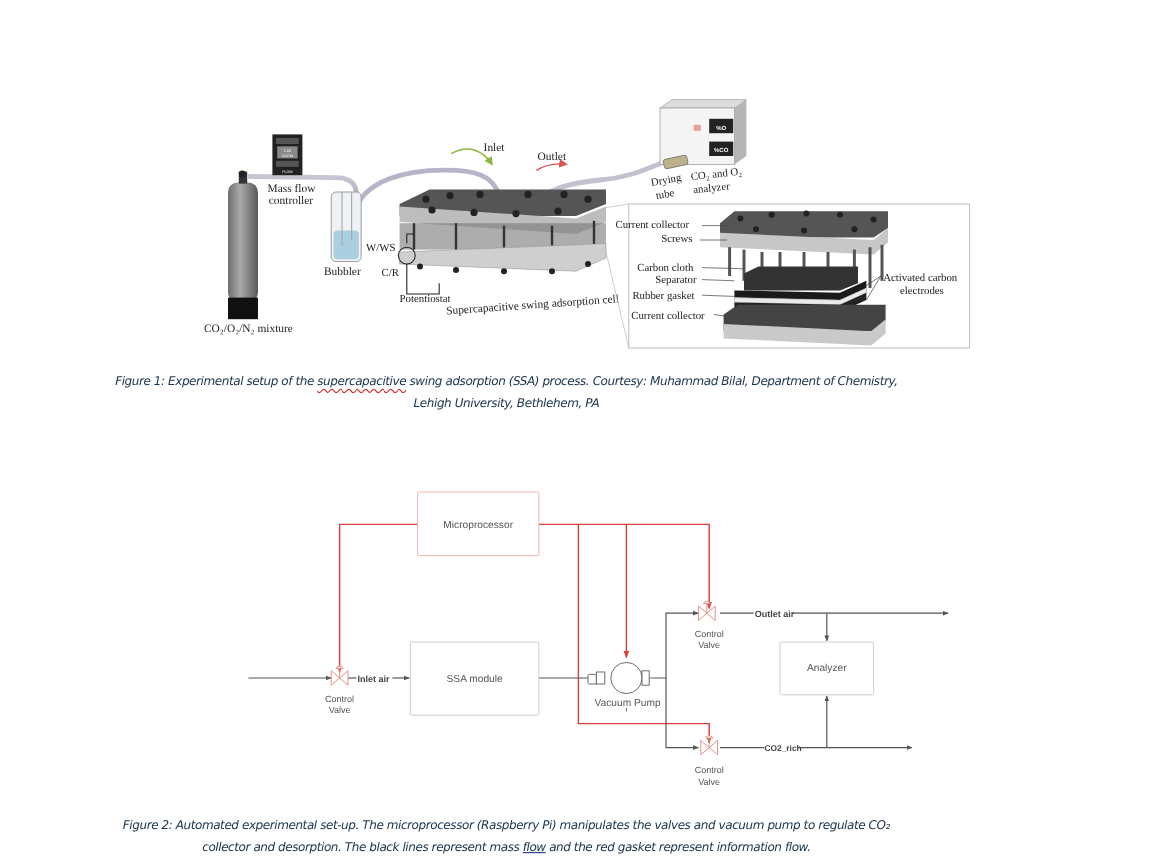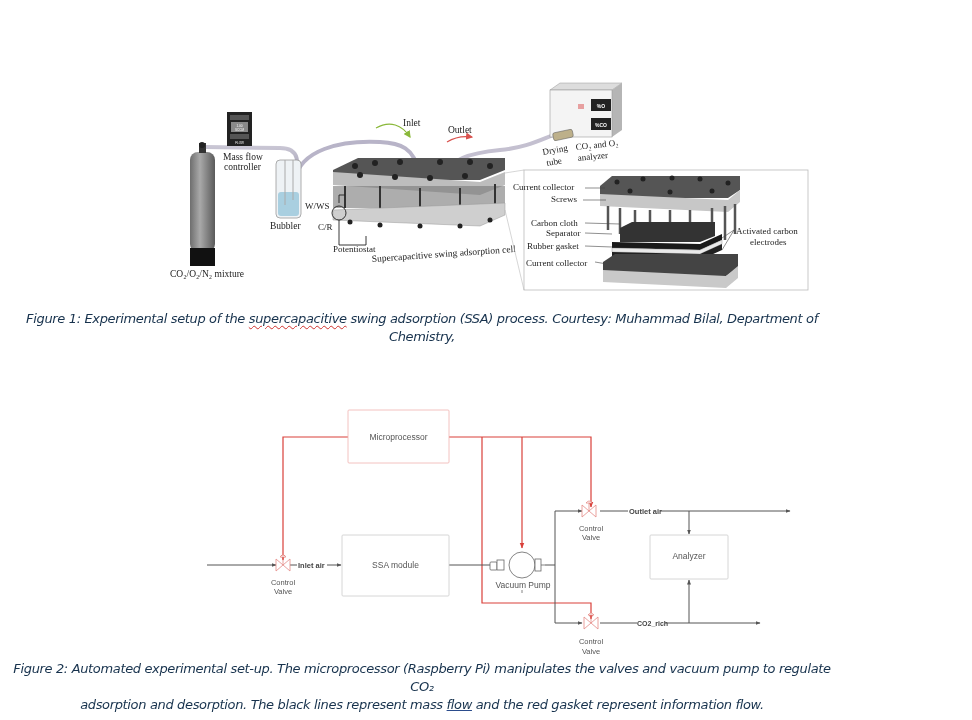--- a/index.html
+++ b/index.html
@@ -2,24 +2,24 @@
 <html><head>
   <meta charset="utf-8">
   <style>
     html, body { margin: 0; padding: 0; background: #ffffff; }
     body { width: 972px; height: 720px; position: relative; overflow: hidden; font-family: "Liberation Sans", sans-serif; }
     #fig1 { position: absolute; left: 0; top: 0; width: 972px; height: 300px; }
     #fig2 { position: absolute; left: 0; top: 395px; width: 972px; height: 275px; }
     .caption {
       position: absolute; left: 0; width: 844px; text-align: center;
       font-family: "DejaVu Sans", sans-serif; font-style: italic;
-      font-size: 13px; line-height: 18px; color: #17324d; letter-spacing: -0.35px;
+      font-size: 10px; line-height: 18px; color: #17324d; letter-spacing: -0.35px;
     }
     #cap1 { top: 310px; }
-    #cap2 { top: 660px; }
+    #cap2 { top: 680px; }
     .spell { text-decoration: underline wavy #d0312d; text-decoration-thickness: 1px; text-underline-offset: 2px; }
     .ul { text-decoration: underline; text-decoration-color: #2b4c8c; }
     .serif { font-family: "Liberation Serif", serif; fill: #222; }
     .sans { font-family: "Liberation Sans", sans-serif; fill: #555; }
   </style>
 </head>
 <body>
 
 <svg id="fig1" viewBox="0 0 972 300" xmlns="http://www.w3.org/2000/svg">
   <defs>
@@ -189,20 +189,21 @@
   <text class="serif" x="531" y="226" font-size="9">Carbon cloth</text>
   <text class="serif" x="546" y="236" font-size="9">Separator</text>
   <text class="serif" x="527" y="249" font-size="9">Rubber gasket</text>
   <text class="serif" x="526" y="266" font-size="9">Current collector</text>
   <text class="serif" x="736" y="234" font-size="9">Activated carbon</text>
   <text class="serif" x="750" y="245" font-size="9">electrodes</text>
 </svg>
 
 <div id="cap1" class="caption">
   <span>Figure 1: Experimental setup of the </span><span class="spell">supercapacitive</span><span> swing adsorption (SSA) process. Courtesy: Muhammad Bilal, Department of Chemistry,</span><br>
+  <span>Lehigh University, Bethlehem, PA</span>
 </div>
 
 <svg id="fig2" viewBox="0 395 972 275" xmlns="http://www.w3.org/2000/svg">
   <defs>
     <marker id="mArr" markerWidth="5" markerHeight="5" refX="4.5" refY="2.5" orient="auto">
         <path d="M0,0.5 L5,2.5 L0,4.5 z" fill="#555"></path>
       </marker>
     <marker id="rArr" markerWidth="5" markerHeight="5" refX="4.5" refY="2.5" orient="auto">
         <path d="M0,0.5 L5,2.5 L0,4.5 z" fill="#d9403a"></path>
       </marker>
@@ -279,14 +280,14 @@
   <text class="sans" x="591" y="644" font-size="7.5" text-anchor="middle">Control</text>
   <text class="sans" x="591" y="654" font-size="7.5" text-anchor="middle">Valve</text>
 
   <text x="298" y="568" font-size="7.5" font-weight="bold" fill="#444" font-family="Liberation Sans, sans-serif">Inlet air</text>
   <text x="629" y="514" font-size="7.5" font-weight="bold" fill="#444" font-family="Liberation Sans, sans-serif">Outlet air</text>
   <text x="637" y="626" font-size="7" font-weight="bold" fill="#444" font-family="Liberation Sans, sans-serif">CO2_rich</text>
 </svg>
 
 <div id="cap2" class="caption">
   <span>Figure 2: Automated experimental set-up. The microprocessor (Raspberry Pi) manipulates the valves and vacuum pump to regulate CO₂</span><br>
-  <span>adsorption and desorption. The black lines represent mass </span><span class="ul">flow</span><span> and the red gasket represent information flow.</span>
+  <span>collector and desorption. The black lines represent mass </span><span class="ul">flow</span><span> and the red gasket represent information flow.</span>
 </div>
 
 </body></html>

